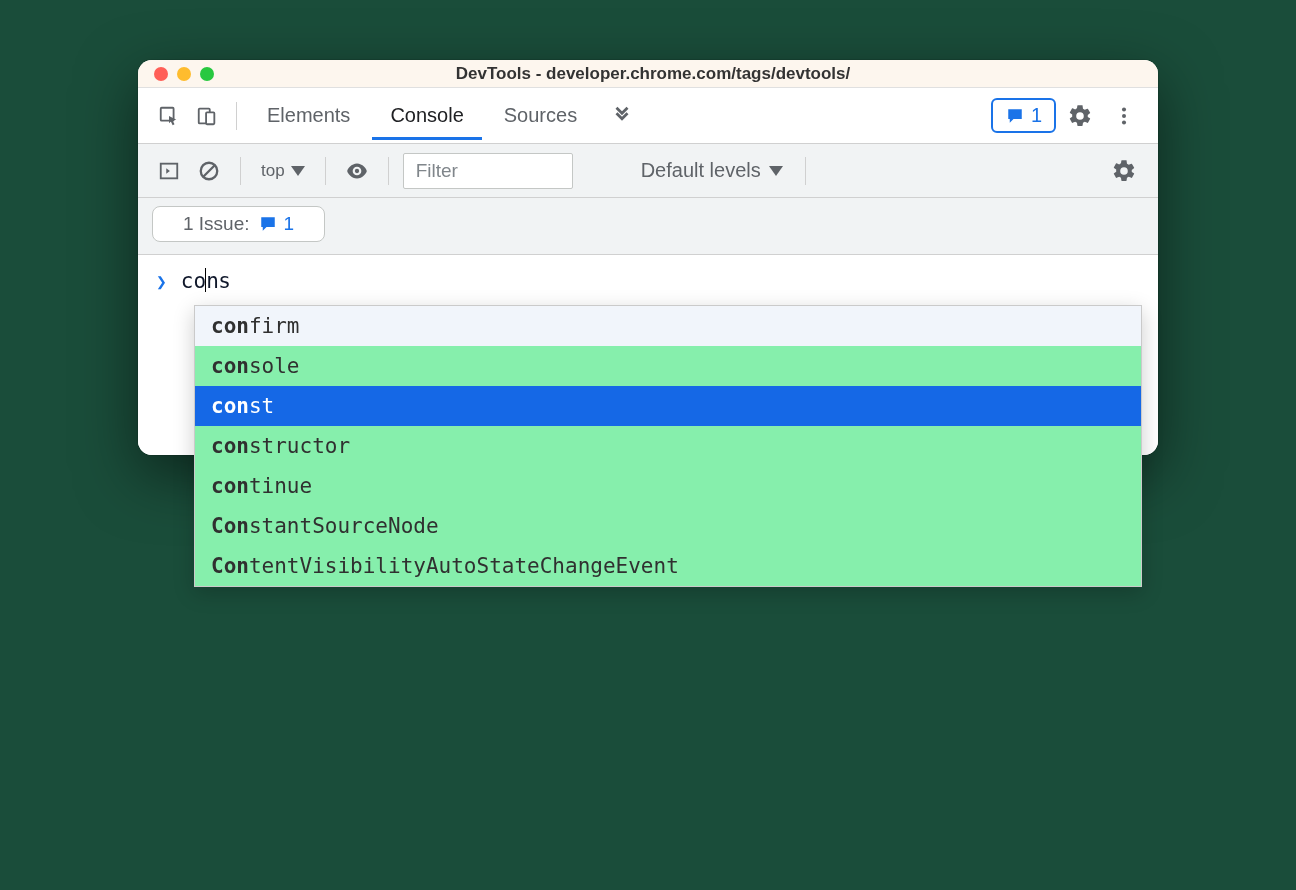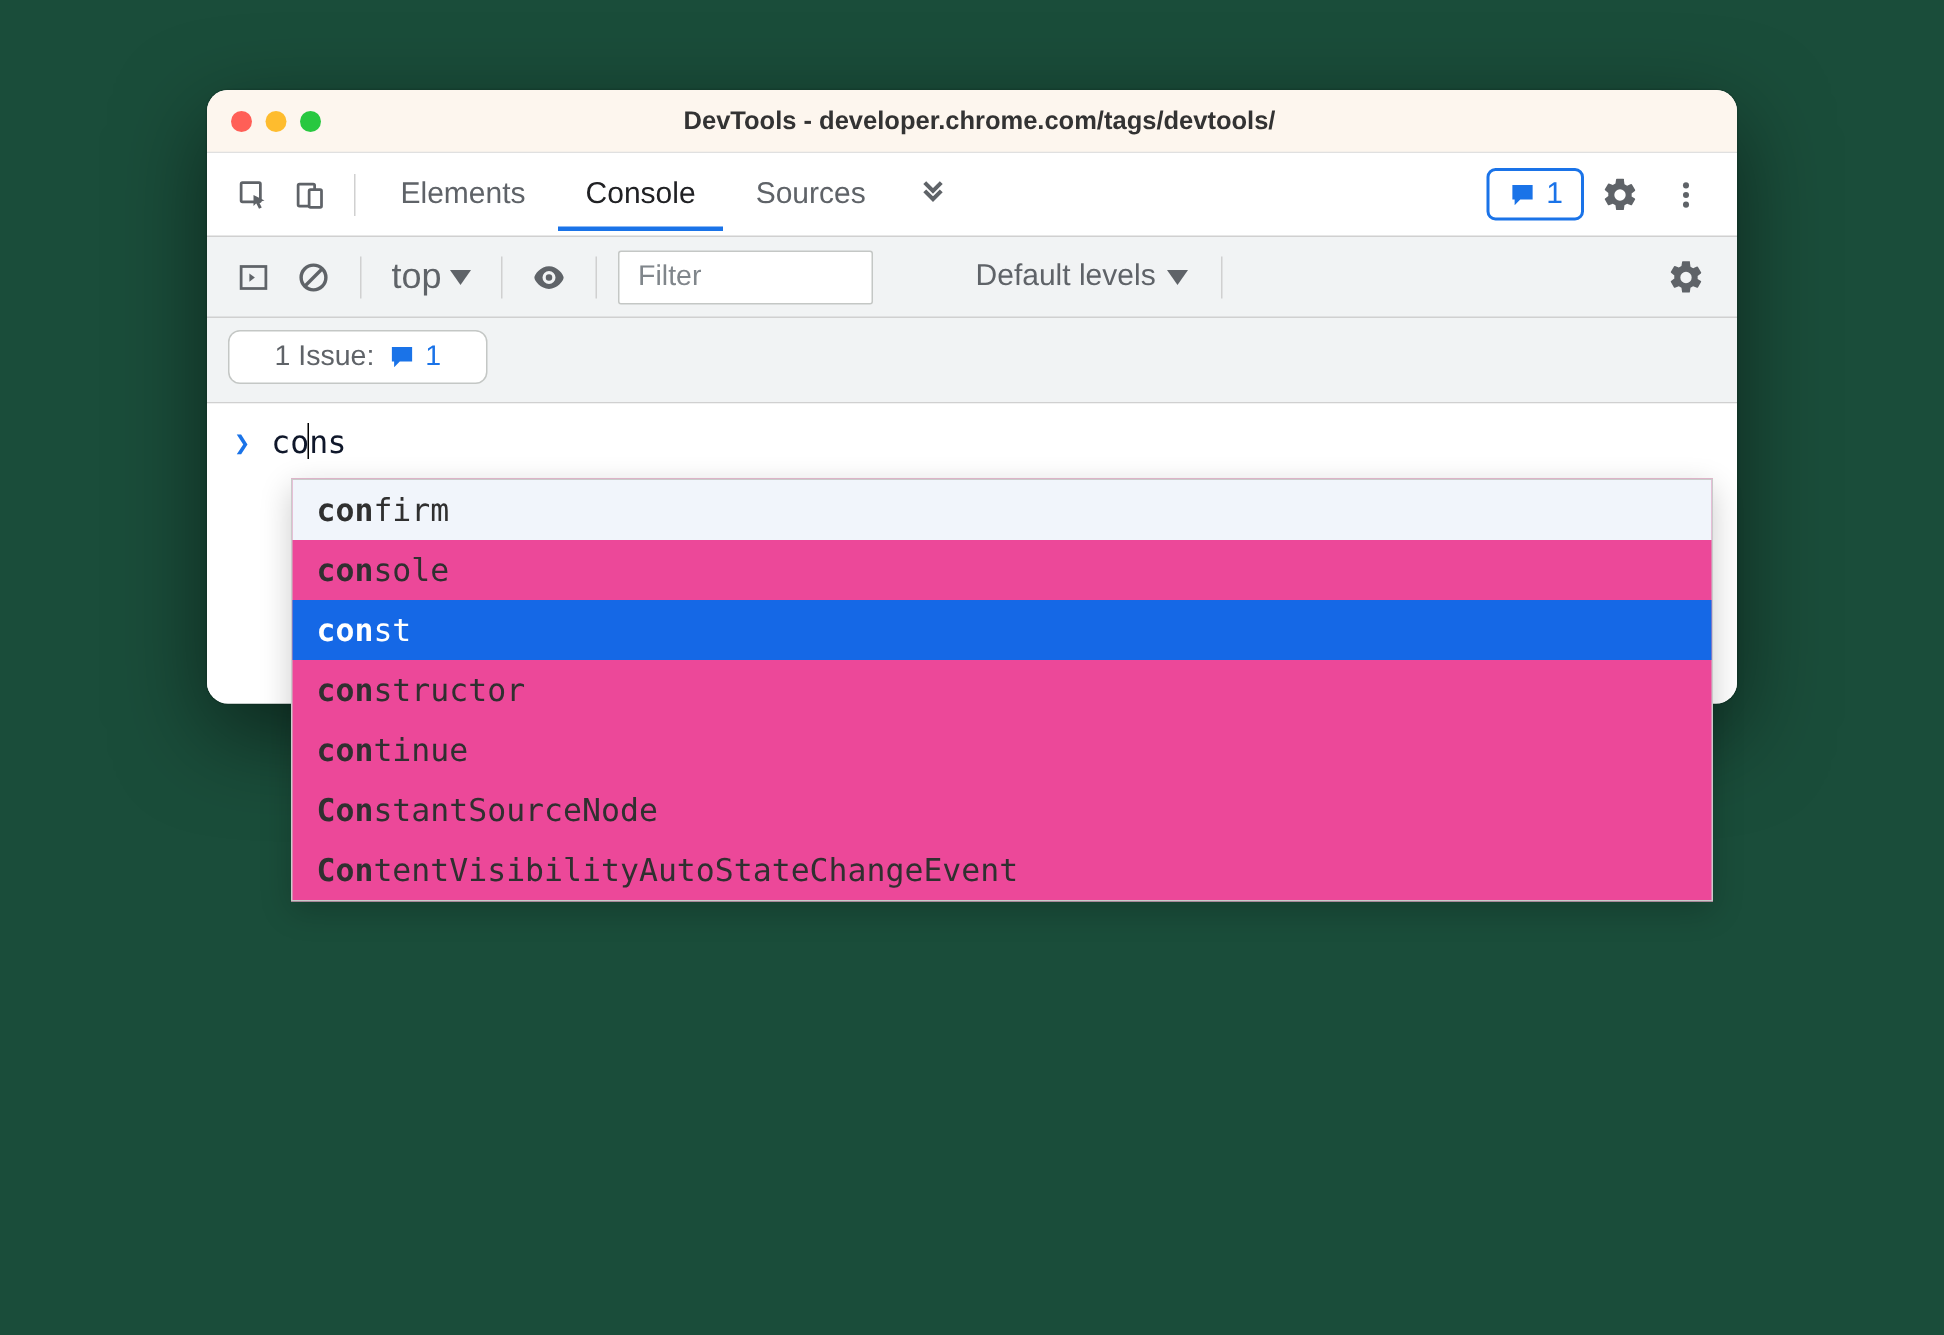--- a/index.html
+++ b/index.html
@@ -14,21 +14,21 @@
   }
   .window {
     width: 1020px;
     background: #fff;
     border-radius: 14px;
     box-shadow: 0 20px 60px rgba(0,0,0,0.5), 0 0 0 1px rgba(0,0,0,0.1);
     overflow: visible;
     position: relative;
   }
   .titlebar {
-    height: 42px;
+    height: 28px;
     background: #fdf6ee;
     border-radius: 14px 14px 0 0;
     display: flex;
     align-items: center;
     padding: 0 16px;
     border-bottom: 1px solid #e0e0e0;
   }
   .traffic-lights { display: flex; gap: 9px; }
   .tl { width: 14px; height: 14px; border-radius: 50%; }
   .tl-close { background: #ff5f57; }
@@ -97,21 +97,21 @@
     height: 54px;
     display: flex;
     align-items: center;
     background: #f1f3f4;
     padding: 0 14px;
     gap: 6px;
     border-bottom: 1px solid #d0d0d0;
   }
   .toolbar .ctx-btn {
     display: flex; align-items: center; gap: 6px;
-    font-size: 24px; color: #5f6368;
+    font-size: 17px; color: #5f6368;
     padding: 0 6px; cursor: pointer;
   }
   .filter-input {
     width: 170px; height: 36px;
     border: 1px solid #c4c7c5;
     background: #fff;
     padding: 0 12px;
     font-size: 19px;
     border-radius: 2px;
     color: #5f6368;
@@ -158,21 +158,21 @@
     margin-left: -14px;
     margin-right: 12px;
     position: relative;
     top: -2px;
   }
   .autocomplete {
     position: absolute;
     left: 56px;
     top: 50px;
     width: 948px;
-    background: #ec4899;
+    background: #86efac;
     border: 1px solid #cacaca;
     box-shadow: 0 6px 20px rgba(0,0,0,0.2);
     font-family: Menlo, Consolas, monospace;
     font-size: 21px;
   }
   .ac-item {
     padding: 8px 16px;
     color: #303030;
     cursor: pointer;
     white-space: nowrap;

